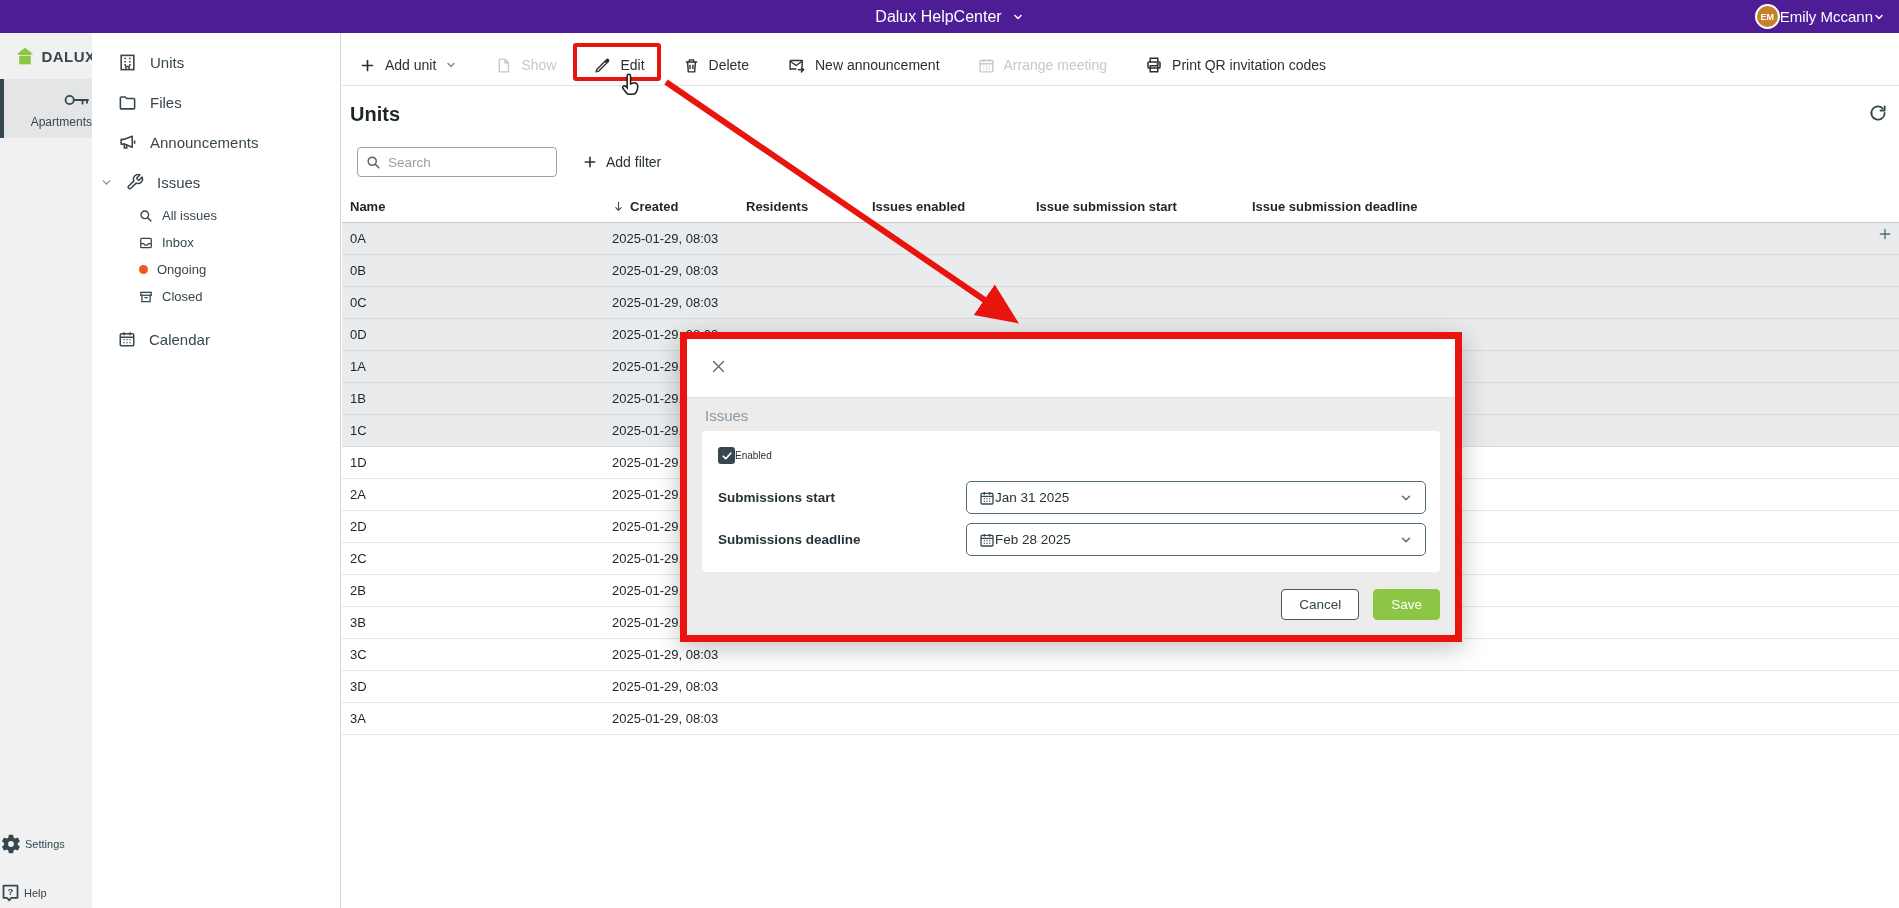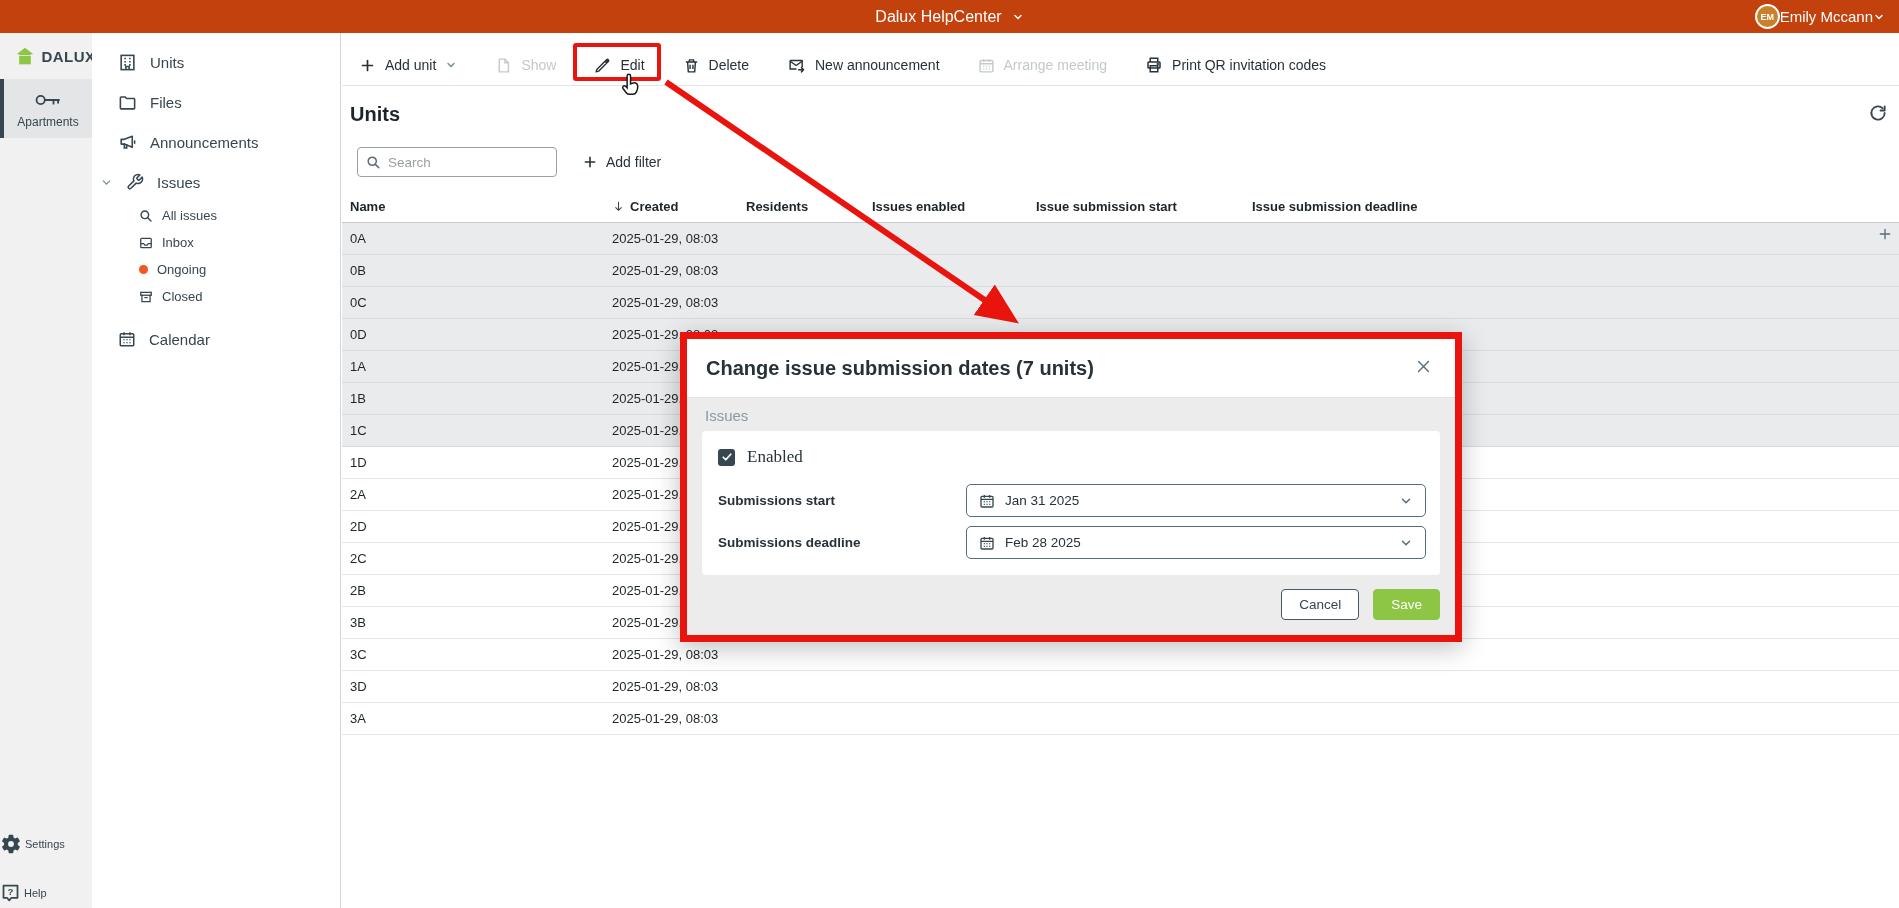--- a/index.html
+++ b/index.html
@@ -1,28 +1,28 @@
 <!DOCTYPE html>
 <html><head>
 <meta charset="utf-8">
 <style>
   * { margin:0; padding:0; box-sizing:border-box; }
   html,body { width:1899px; height:908px; font-family:"Liberation Sans", sans-serif; background:#fff; overflow:hidden; }
 
   
-  .topbar { position:absolute; left:0; top:0; width:1899px; height:33px; background:#c2410c; display:flex; align-items:center; justify-content:center; z-index:5; }
+  .topbar { position:absolute; left:0; top:0; width:1899px; height:33px; background:#4c1d95; display:flex; align-items:center; justify-content:center; z-index:5; }
   .topbar-title { color:#fff; font-size:16px; display:flex; align-items:center; gap:10px; }
   .topbar-user { position:absolute; right:14px; top:0; height:33px; display:flex; align-items:center; color:#fff; font-size:15px; }
   .avatar { width:25px; height:25px; border-radius:50%; background:#c8802b; border:2px solid #fff; color:#fff; font-size:9px; font-weight:bold; display:flex; align-items:center; justify-content:center; }
   .chev-sm { width:12px; height:12px; }
 
   
   .rail { position:absolute; left:0; top:33px; width:110px; bottom:0; background:#f1f1f1; z-index:3; }
   .logo { height:46px; display:flex; align-items:center; justify-content:center; gap:5px; color:#37474f; font-weight:bold; font-size:15px; letter-spacing:.5px; }
-  .rail-item { width:92px; padding:10px 0 9px; background:#e4e5e6; border-left:4px solid #37474f; display:flex; flex-direction:column; align-items:center; gap:4px; color:#37474f; font-size:12px; cursor:pointer; }
+  .rail-item { width:92px; padding:10px 0 9px; background:#e4e5e6; border-left:4px solid #37474f; display:flex; flex-direction:column; align-items:flex-end; gap:4px; color:#37474f; font-size:12px; cursor:pointer; }
   .rail-bottom { position:absolute; left:0; width:92px; display:flex; flex-direction:row; align-items:center; gap:3px; color:#37474f; font-size:11px; cursor:pointer; }
 
   
   .sidenav { position:absolute; left:92px; top:33px; width:249px; bottom:0; background:#fff; border-right:1px solid #d5d5d5; z-index:3; padding-top:9px; }
   .nav-item { display:flex; align-items:center; gap:13px; height:40px; padding-left:26px; color:#37474f; font-size:15px; cursor:pointer; }
   .nav-item.has-chev { padding-left:8px; }
   .nav-sub { display:flex; align-items:center; gap:9px; height:27px; padding-left:47px; color:#37474f; font-size:13px; cursor:pointer; }
   .dot { width:9px; height:9px; border-radius:50%; background:#f0581f; }
   .nav-gap { height:9px; }
 
@@ -51,27 +51,27 @@
   .plus-col { position:absolute; right:6px; top:193px; color:#546e7a; cursor:pointer; }
 
   
   .modal { position:absolute; left:680px; top:332px; width:782px; height:310px; border:7px solid #e9140e; background:#ececec; z-index:10; box-shadow:0 6px 24px rgba(0,0,0,.25); display:flex; flex-direction:column; }
   .modal-header { background:#fff; height:59px; display:flex; align-items:center; padding:0 19px; border-bottom:1px solid #e2e2e2; }
   .modal-title { font-size:20px; font-weight:bold; color:#263238; flex:1; }
   .modal-close { color:#546e7a; cursor:pointer; padding:4px; }
   .modal-body { flex:1; padding:9px 15px 0; }
   .section-label { font-size:15px; color:#8a99a3; margin:0 0 7px 3px; }
   .panel { background:#fff; border-radius:4px; padding:12px 14px 14px; }
-  .check-row { display:flex; align-items:center; gap:12px; font-size:17px; color:#263238; margin:4px 0 17px 2px; cursor:pointer;font-family:Liberation Serif, serif; }
+  .check-row { display:flex; align-items:center; font-size:10px; color:#263238; margin:4px 0 17px 2px; cursor:pointer; }
   .checkbox { width:17px; height:17px; border-radius:3px; border:2px solid #37474f; background:#fff; display:flex; align-items:center; justify-content:center; }
   .checkbox.checked { background:#37474f; }
   .form-row { display:flex; align-items:center; margin-bottom:9px; }
   .form-row:last-child { margin-bottom:2px; }
   .form-label { flex:1; font-size:13.5px; font-weight:bold; color:#263238; padding-left:2px; }
-  .dd { width:460px; height:33px; border:1px solid #546e7a; border-radius:5px; background:#fff; display:flex; align-items:center; gap:10px; padding:0 12px; font-size:13.5px; color:#263238; cursor:pointer; }
+  .dd { width:460px; height:33px; border:1px solid #546e7a; border-radius:5px; background:#fff; display:flex; align-items:center; gap:0; padding:0 12px; font-size:13.5px; color:#263238; cursor:pointer; }
   .dd .chev { margin-left:auto; color:#546e7a; }
   .modal-footer { padding:12px 15px 15px; display:flex; justify-content:flex-end; gap:14px; }
   .btn { font-family:"Liberation Sans",sans-serif; font-size:13.5px; border-radius:4px; padding:7px 17px; cursor:pointer; }
   .btn-cancel { background:#fff; border:1px solid #455a64; color:#37474f; }
   .btn-save { background:#8dc544; border:1px solid #8dc544; color:#fff; }
 
   
   .edit-hilite { position:absolute; left:573px; top:43px; width:88px; height:38px; border:4px solid #e9140e; border-radius:3px; z-index:11; pointer-events:none; }
   .annot-svg { position:absolute; left:0; top:0; width:1899px; height:908px; z-index:12; pointer-events:none; }
   .cursor-hand { position:absolute; left:618px; top:72px; z-index:13; pointer-events:none; }
@@ -471,21 +471,20 @@
   </table>
   <div class="plus-col">
     <svg width="16" height="16" viewBox="0 0 24 24" fill="none" stroke="#546e7a" stroke-width="2" stroke-linecap="round">
         <path d="M12 5v14M5 12h14"></path>
       </svg>
   </div>
 </div>
 
 <div class="modal">
   <div class="modal-header">
-    <div class="modal-title">Change issue submission dates (7 units)</div>
     <div class="modal-close">
       <svg width="17" height="17" viewBox="0 0 24 24" fill="none" stroke="#546e7a" stroke-width="2" stroke-linecap="round">
           <path d="M5 5l14 14M19 5L5 19"></path>
         </svg>
     </div>
   </div>
   <div class="modal-body">
     <div class="section-label">Issues</div>
     <div class="panel">
       <div class="check-row">

